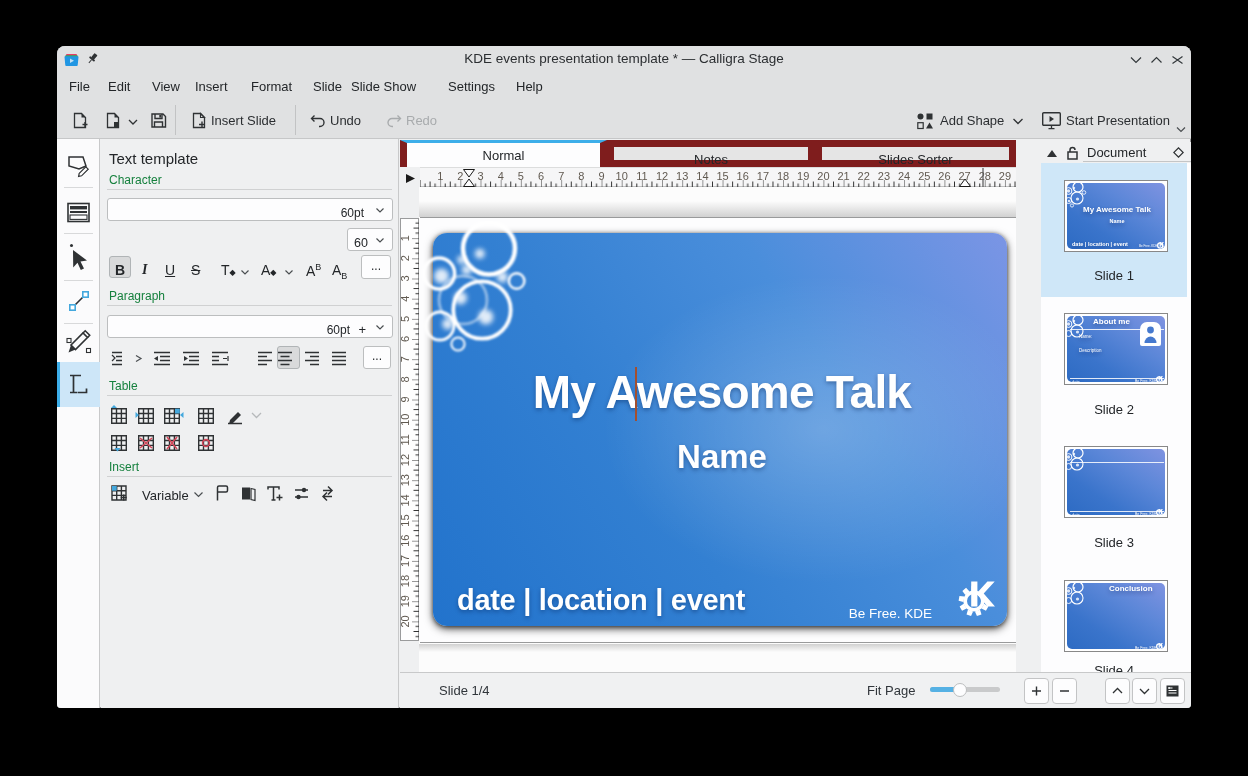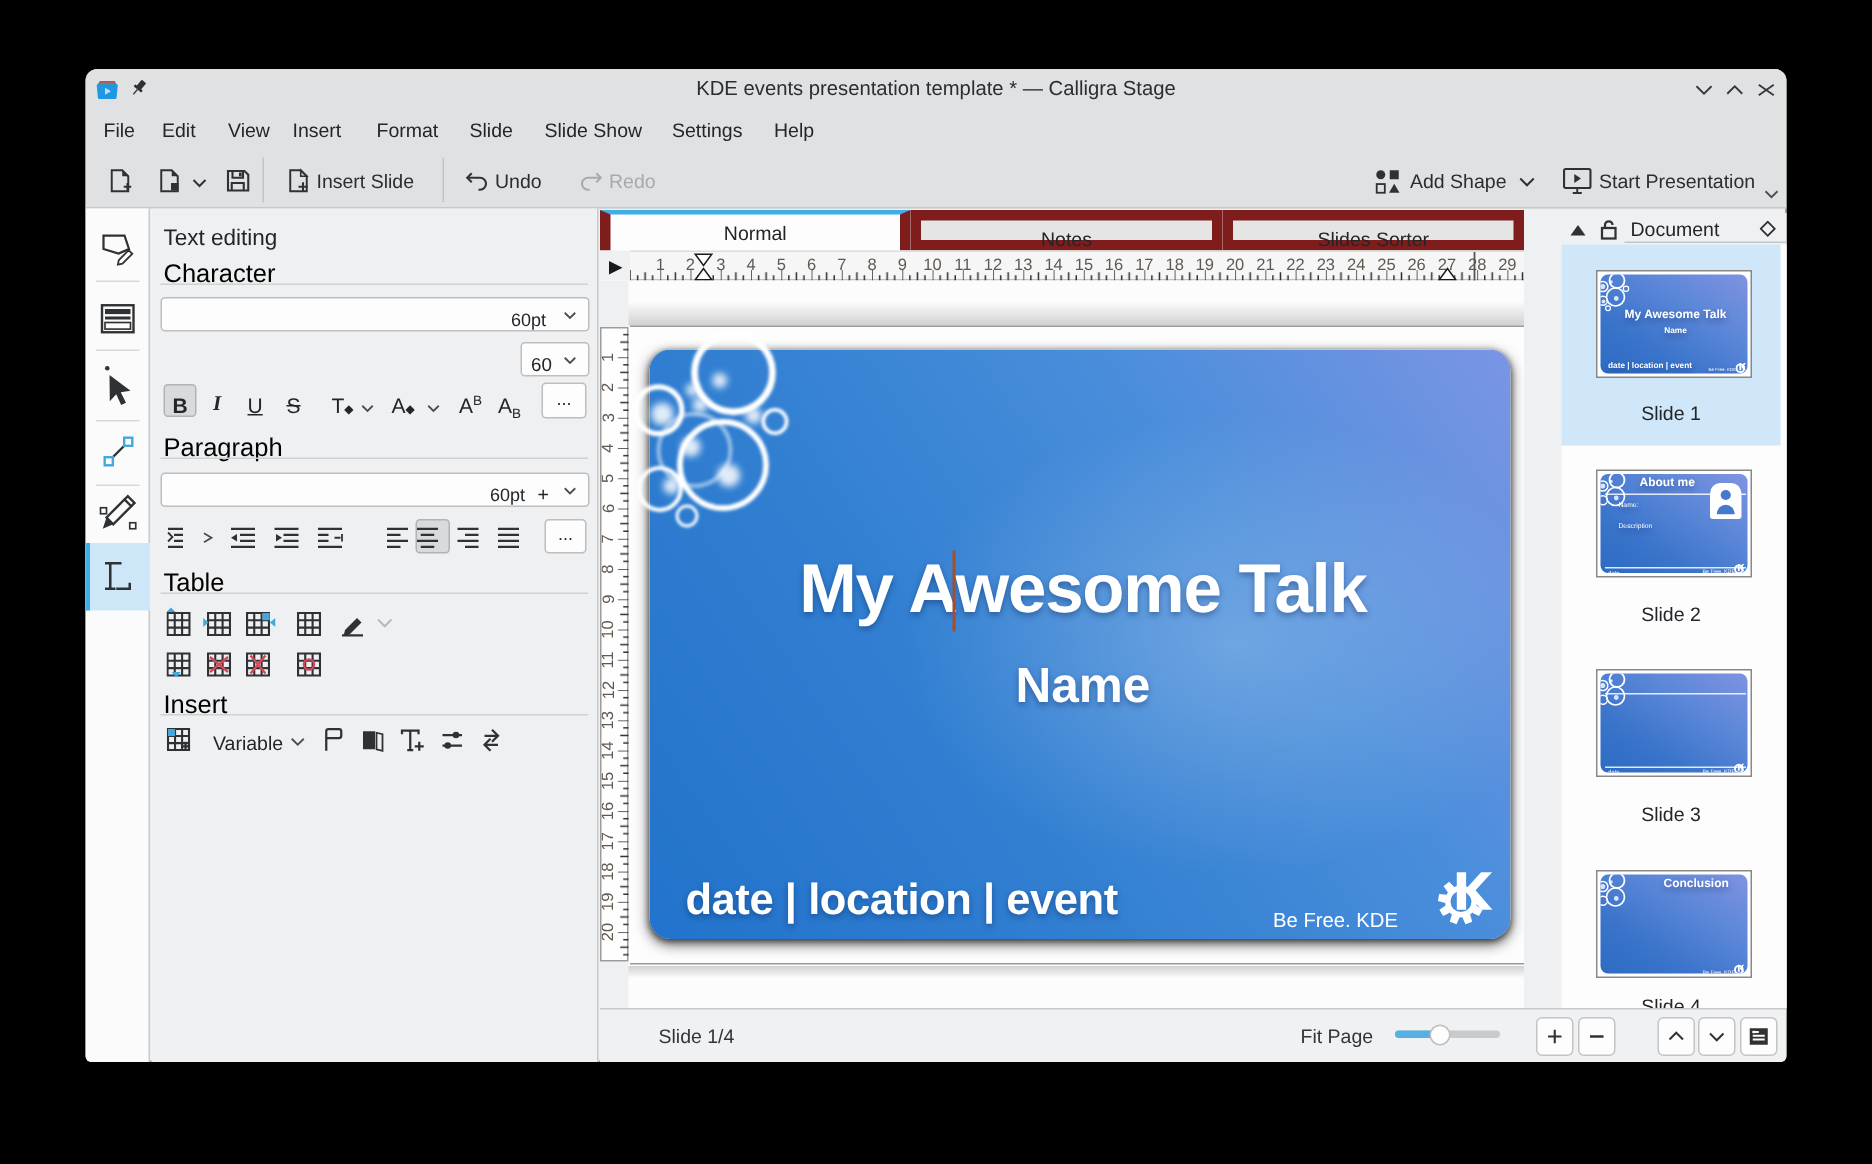--- a/index.html
+++ b/index.html
@@ -24,21 +24,21 @@
 .tbsep { position:absolute; top:5px; height:30px; width:1px; background:#c2c3c4; }
 
 #toolbox { position:absolute; left:0; top:93px; width:43px; bottom:0; background:#fbfbfc;
   border-right:1px solid #c8c9ca; }
 .toolsep { position:absolute; left:7px; width:29px; height:1px; background:#d8d9da; }
 #toolsel { position:absolute; left:0; width:43px; top:223px; height:45px; background:#cde6f8; }
 #toolselbar { position:absolute; left:0; width:3px; top:223px; height:45px; background:#3daee9; }
 
 #opts { position:absolute; left:44px; top:93px; width:298px; bottom:0; background:#eff0f1;
   border-right:1px solid #c8c9ca; color:#232629; }
-.sechead { position:absolute; left:8px; font-size:17px; color:#000000; }
+.sechead { position:absolute; left:8px; font-size:12px; color:#15803d; }
 .secline { position:absolute; left:6px; right:6px; height:1px; background:#d0d1d2; }
 .combo { position:absolute; background:#fdfdfe; border:1px solid #bcbebf; border-radius:3px; }
 .combo .chev { position:absolute; right:7px; top:50%; margin-top:-3px; }
 .btn { position:absolute; border-radius:3px; }
 .btn.frame { border:1px solid #bcbebf; background:#fdfdfe; }
 .btn.pressed { border:1px solid #b0b4b6; background:#d9dadb; }
 
 #center { position:absolute; left:343px; top:94px; width:616px; height:532px; background:#fcfcfc; }
 #tabbar { position:absolute; left:0; top:0; width:616px; height:27px; }
 .tab { position:absolute; top:0; height:27px; font-size:13px; color:#232629;
@@ -101,21 +101,21 @@
       <path d="M45.5 2.5 L55.5 9.5 M55.5 2.5 L45.5 9.5"></path>
     </g>
   </svg>
   <div id="menubar">
     <span style="left:12px">File</span>
       <span style="left:51px">Edit</span>
     <span style="left:95px">View</span>
       <span style="left:138px">Insert</span>
     <span style="left:194px">Format</span>
       <span style="left:256px">Slide</span>
-    <span style="left:306px">Slide Show</span>
+    <span style="left:294px">Slide Show</span>
       <span style="left:391px">Settings</span>
     <span style="left:459px">Help</span>
   </div>
   <div id="toolbar">
     <svg class="abs" style="left:15px;top:12px;" width="17" height="17" viewBox="0 0 17 17">
       <path d="M2.5 1.5 h7 l4 4 v10 h-11 Z" fill="none" stroke="#2f3234" stroke-width="1.3"></path>
       <path d="M9.5 1.5 l4 4 h-4 Z" fill="#2f3234"></path>
       <path d="M10.5 12.5 h5 M13 10 v5" stroke="#2f3234" stroke-width="1.4"></path>
     </svg>
     <svg class="abs" style="left:48px;top:12px;" width="17" height="17" viewBox="0 0 17 17">
@@ -201,21 +201,21 @@
       <path d="M17 5 L19.2 2.8 L23.7 7.3 L21.5 9.5" fill="none" stroke="#2f3234" stroke-width="1.6"></path>
       <path d="M5 17 L2.5 24.5 L9.5 21.5" fill="#2f3234"></path>
       <rect x="1" y="10.5" width="4" height="4" fill="#fff" stroke="#2f3234" stroke-width="1.1"></rect>
       <rect x="20.5" y="20.5" width="4" height="4" fill="#fff" stroke="#2f3234" stroke-width="1.1"></rect>
     </svg>
     <svg class="abs" style="left:11px;top:234px" width="23" height="23" viewBox="0 0 23 23">
       <path d="M2 2.5 h7 M9 2.5 h4 M5.5 2.5 v17 M2 19.5 h7 M9.5 19.5 h9 v-4" fill="none" stroke="#2f3234" stroke-width="1.7"></path>
     </svg>
   </div>
   <div id="opts">
-    <div class="abs" style="left:8px;top:11px;font-size:15px;color:#232629;">Text editing</div>
+    <div class="abs" style="left:8px;top:11px;font-size:15px;color:#232629;">Text template</div>
     <div class="sechead" style="top:34px;">Character</div>
     <div class="secline" style="top:50px;"></div>
     <div class="combo" style="left:6px;top:59px;width:286px;height:23px;">
       <span style="position:absolute;right:28px;top:7px;font-size:12px;">60pt</span>
       <svg class="chev" width="10" height="7" viewBox="0 0 10 7">
           <path d="M1.5 1.5 L5 5 L8.5 1.5" stroke="#4a4e51" stroke-width="1.2" fill="none"></path>
         </svg>
     </div>
     <div class="combo" style="left:246px;top:89px;width:46px;height:23px;">
       <span style="position:absolute;left:6px;top:7px;font-size:12.5px;">60</span>

